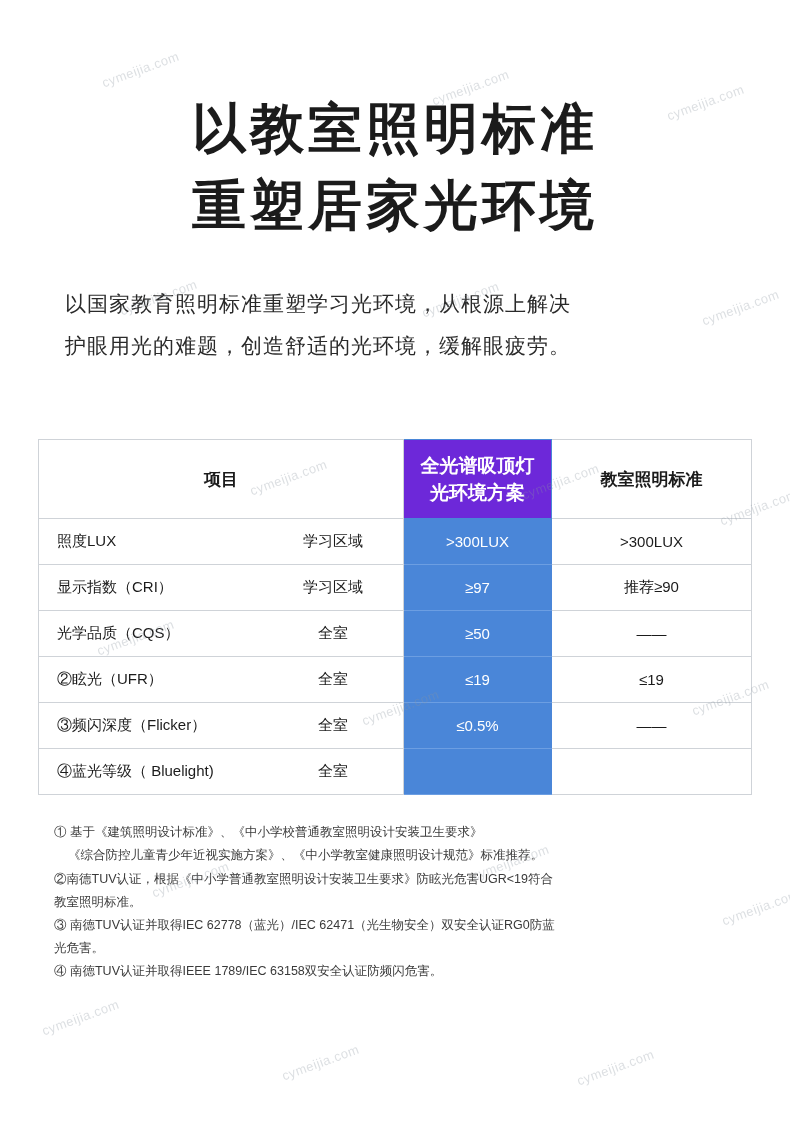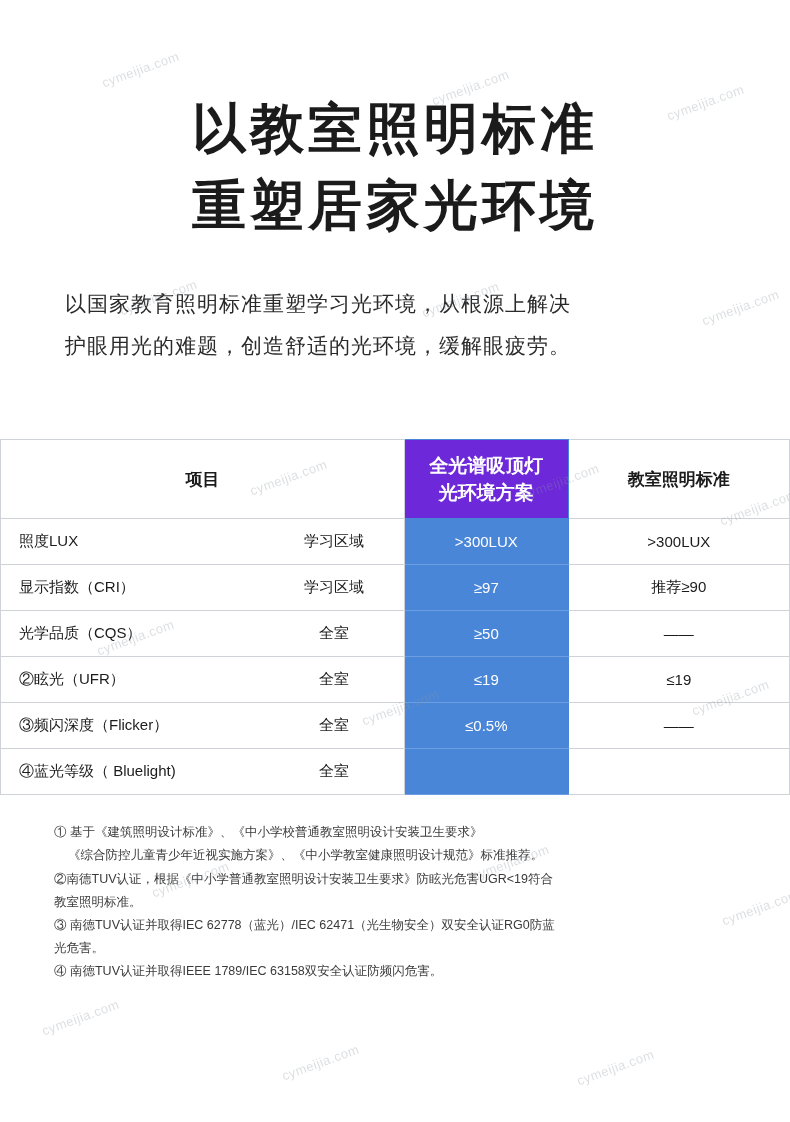--- a/index.html
+++ b/index.html
@@ -55,21 +55,21 @@
   .subtext {
     margin: 40px auto 0;
     width: 660px;
     font-size: 21px;
     color: #2a2a2a;
     line-height: 2.0;
     letter-spacing: 1px;
   }
   .table-wrap {
     margin: 72px auto 0;
-    width: 790px;
+    width: 714px;
     position: relative;
   }
   table.spec {
     border-collapse: collapse;
     width: 100%;
     table-layout: fixed;
   }
   table.spec td, table.spec th {
     border: 1px solid #cfd3d8;
     padding: 0;

